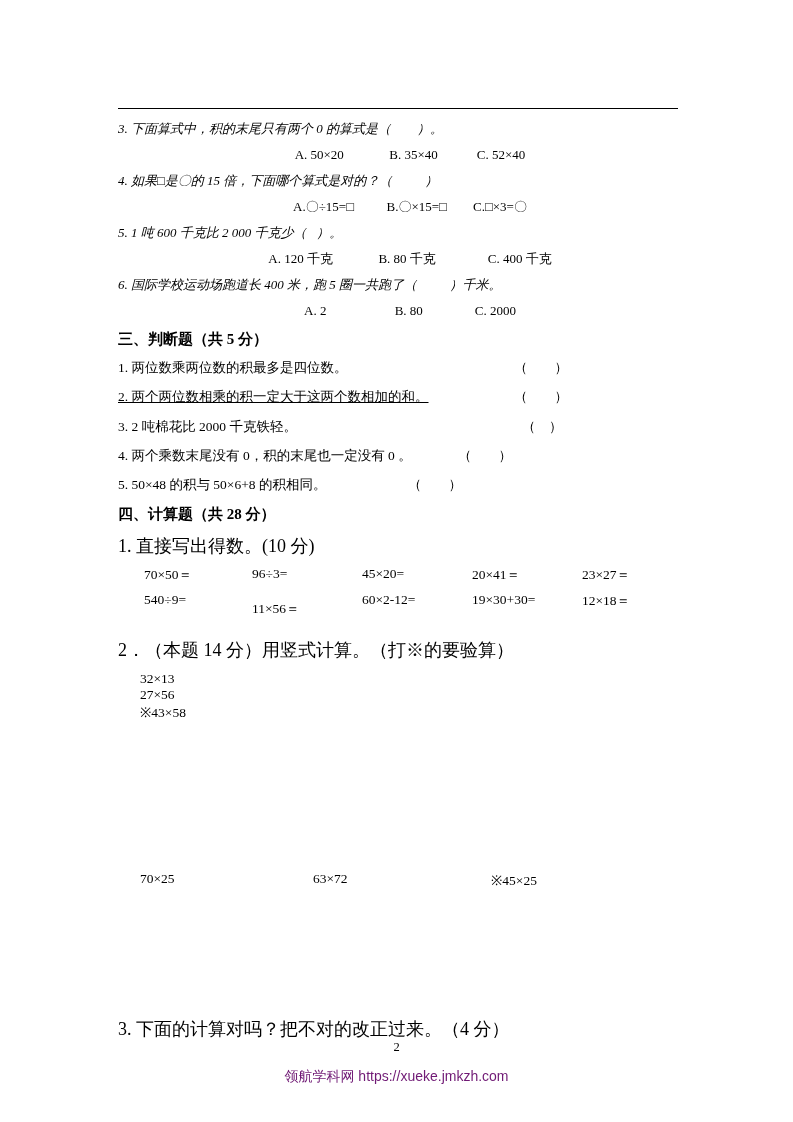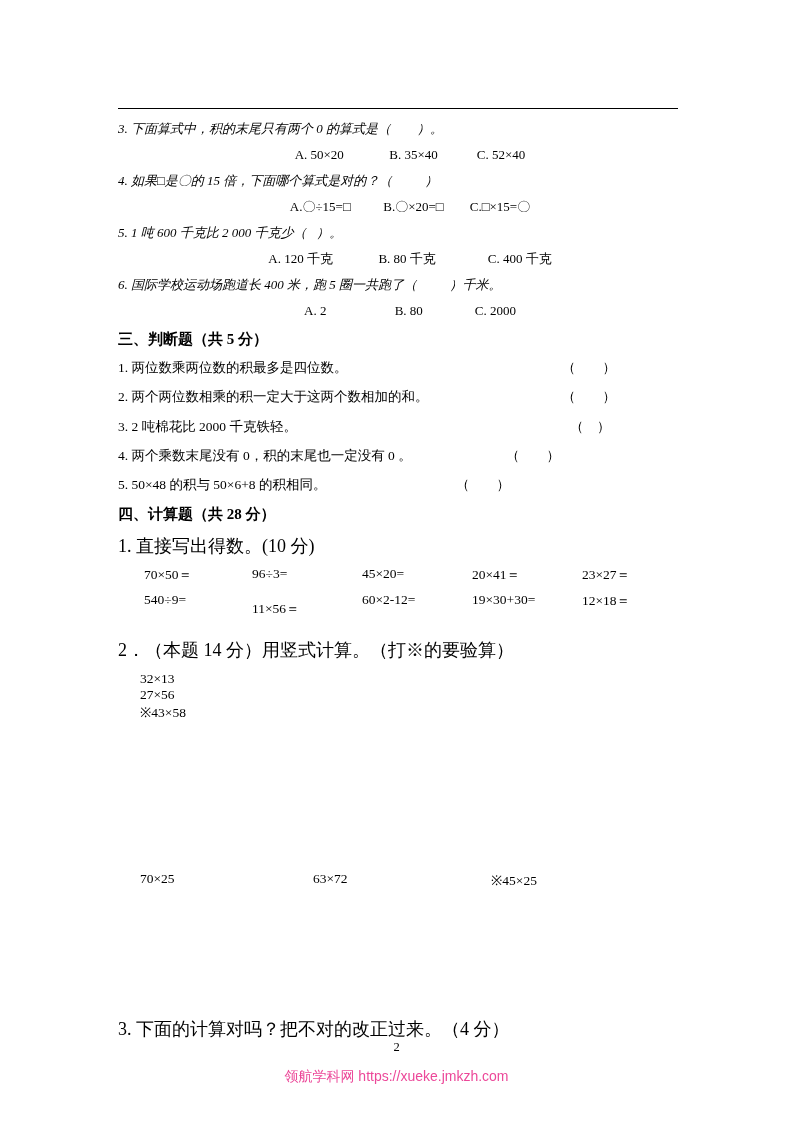--- a/index.html
+++ b/index.html
@@ -53,21 +53,20 @@
     font-weight: bold;
     margin: 10px 0 4px 0;
     white-space: pre;
   }
   .tf-row {
     display: flex;
     align-items: flex-end;
     font-size: 13.5px;
     line-height: 1.5;
     margin: 9px 0 0 0;
-    gap: 48px;
   }
   .tf-text { white-space: pre; }
   .tf-paren {
     white-space: pre;
     font-size: 13.5px;
   }
   .calc-head {
     font-size: 18px;
     margin: 10px 0 0 0;
     white-space: pre;
@@ -98,53 +97,53 @@
     text-align: center;
     font-size: 12.5px;
   }
   .watermark {
     position: absolute;
     left: 0;
     top: 1068px;
     width: 793px;
     text-align: center;
     font-size: 14px;
-    color: #ec4899;
+    color: #701a75;
     font-family: "Liberation Sans", sans-serif;
   }
 </style>
 </head>
 <body>
 
 <div class="page">
 
   <div class="content">
 
     <div class="top-rule"></div>
 
     <div class="q-line">3. 下面算式中，积的末尾只有两个 0 的算式是（        ）。</div>
     <div class="opt-line">A. 50×20              B. 35×40            C. 52×40</div>
 
     <div class="q-line">4. 如果□是〇的 15 倍，下面哪个算式是对的？（          ）</div>
-    <div class="opt-line">A.〇÷15=□          B.〇×20=□        C.□×15=〇</div>
+    <div class="opt-line">A.〇÷15=□          B.〇×15=□        C.□×3=〇</div>
 
     <div class="q-line">5. 1 吨 600 千克比 2 000 千克少（   ）。</div>
     <div class="opt-line">A. 120 千克              B. 80 千克                C. 400 千克</div>
 
     <div class="q-line">6. 国际学校运动场跑道长 400 米，跑 5 圈一共跑了（          ）千米。</div>
     <div class="opt-line">A. 2                     B. 80                C. 2000</div>
 
     <div class="section-head">三、判断题（共 5 分）</div>
 
     <div class="tf-row">
       <span class="tf-text" style="width:396px;">1. 两位数乘两位数的积最多是四位数。</span>
       <span class="tf-paren">（        ）</span>
     </div>
     <div class="tf-row">
-      <span class="tf-text" style="width:396px;">2. 两个两位数相乘的积一定大于这两个数相加的和。</span>
+      <span class="tf-text" style="width:396px;text-decoration:underline;">2. 两个两位数相乘的积一定大于这两个数相加的和。</span>
       <span class="tf-paren">（        ）</span>
     </div>
     <div class="tf-row">
       <span class="tf-text" style="width:404px;">3. 2 吨棉花比 2000 千克铁轻。</span>
       <span class="tf-paren">（    ）</span>
     </div>
     <div class="tf-row">
       <span class="tf-text" style="width:340px;">4. 两个乘数末尾没有 0，积的末尾也一定没有 0 。</span>
       <span class="tf-paren">（        ）</span>
     </div>

